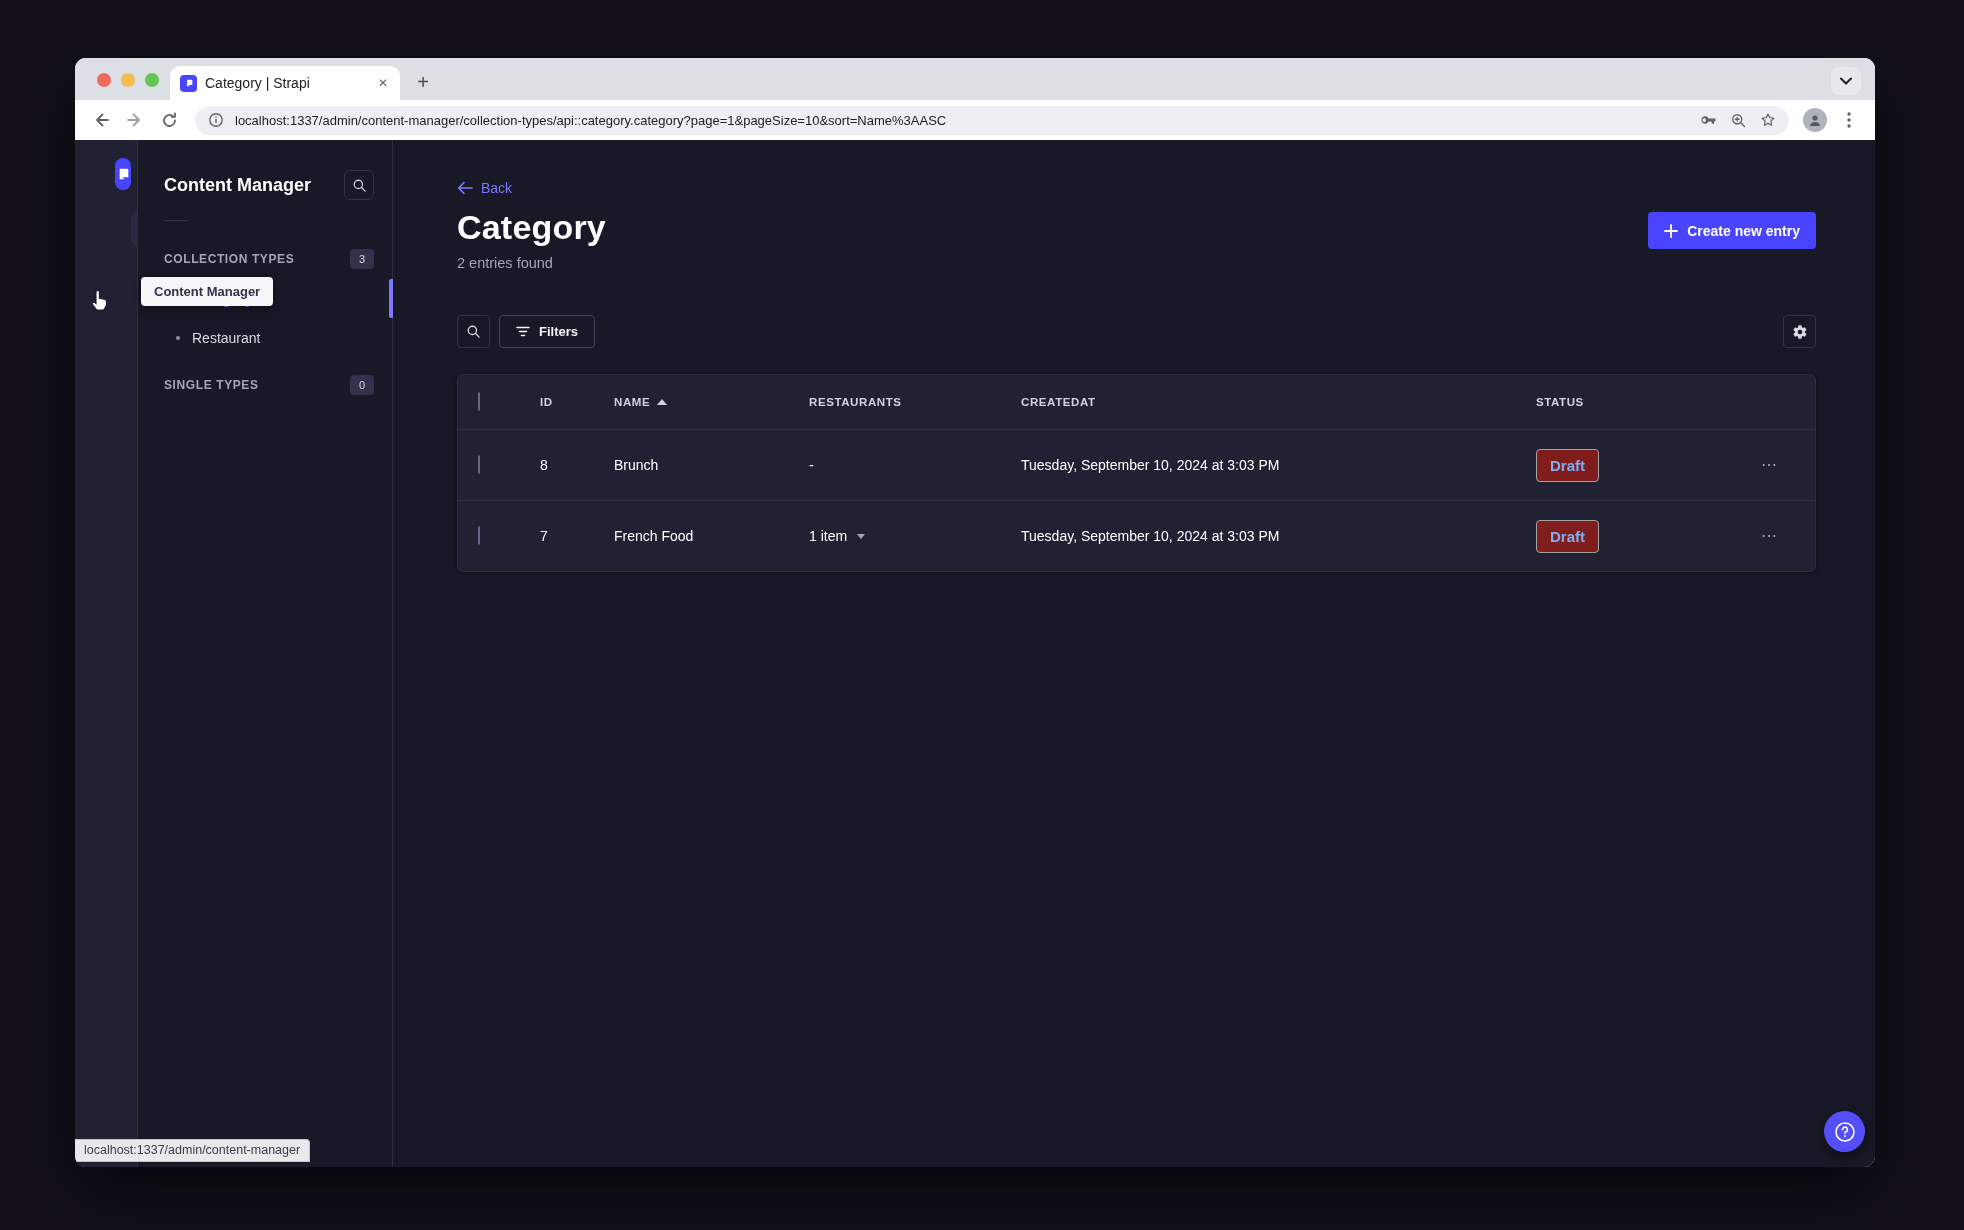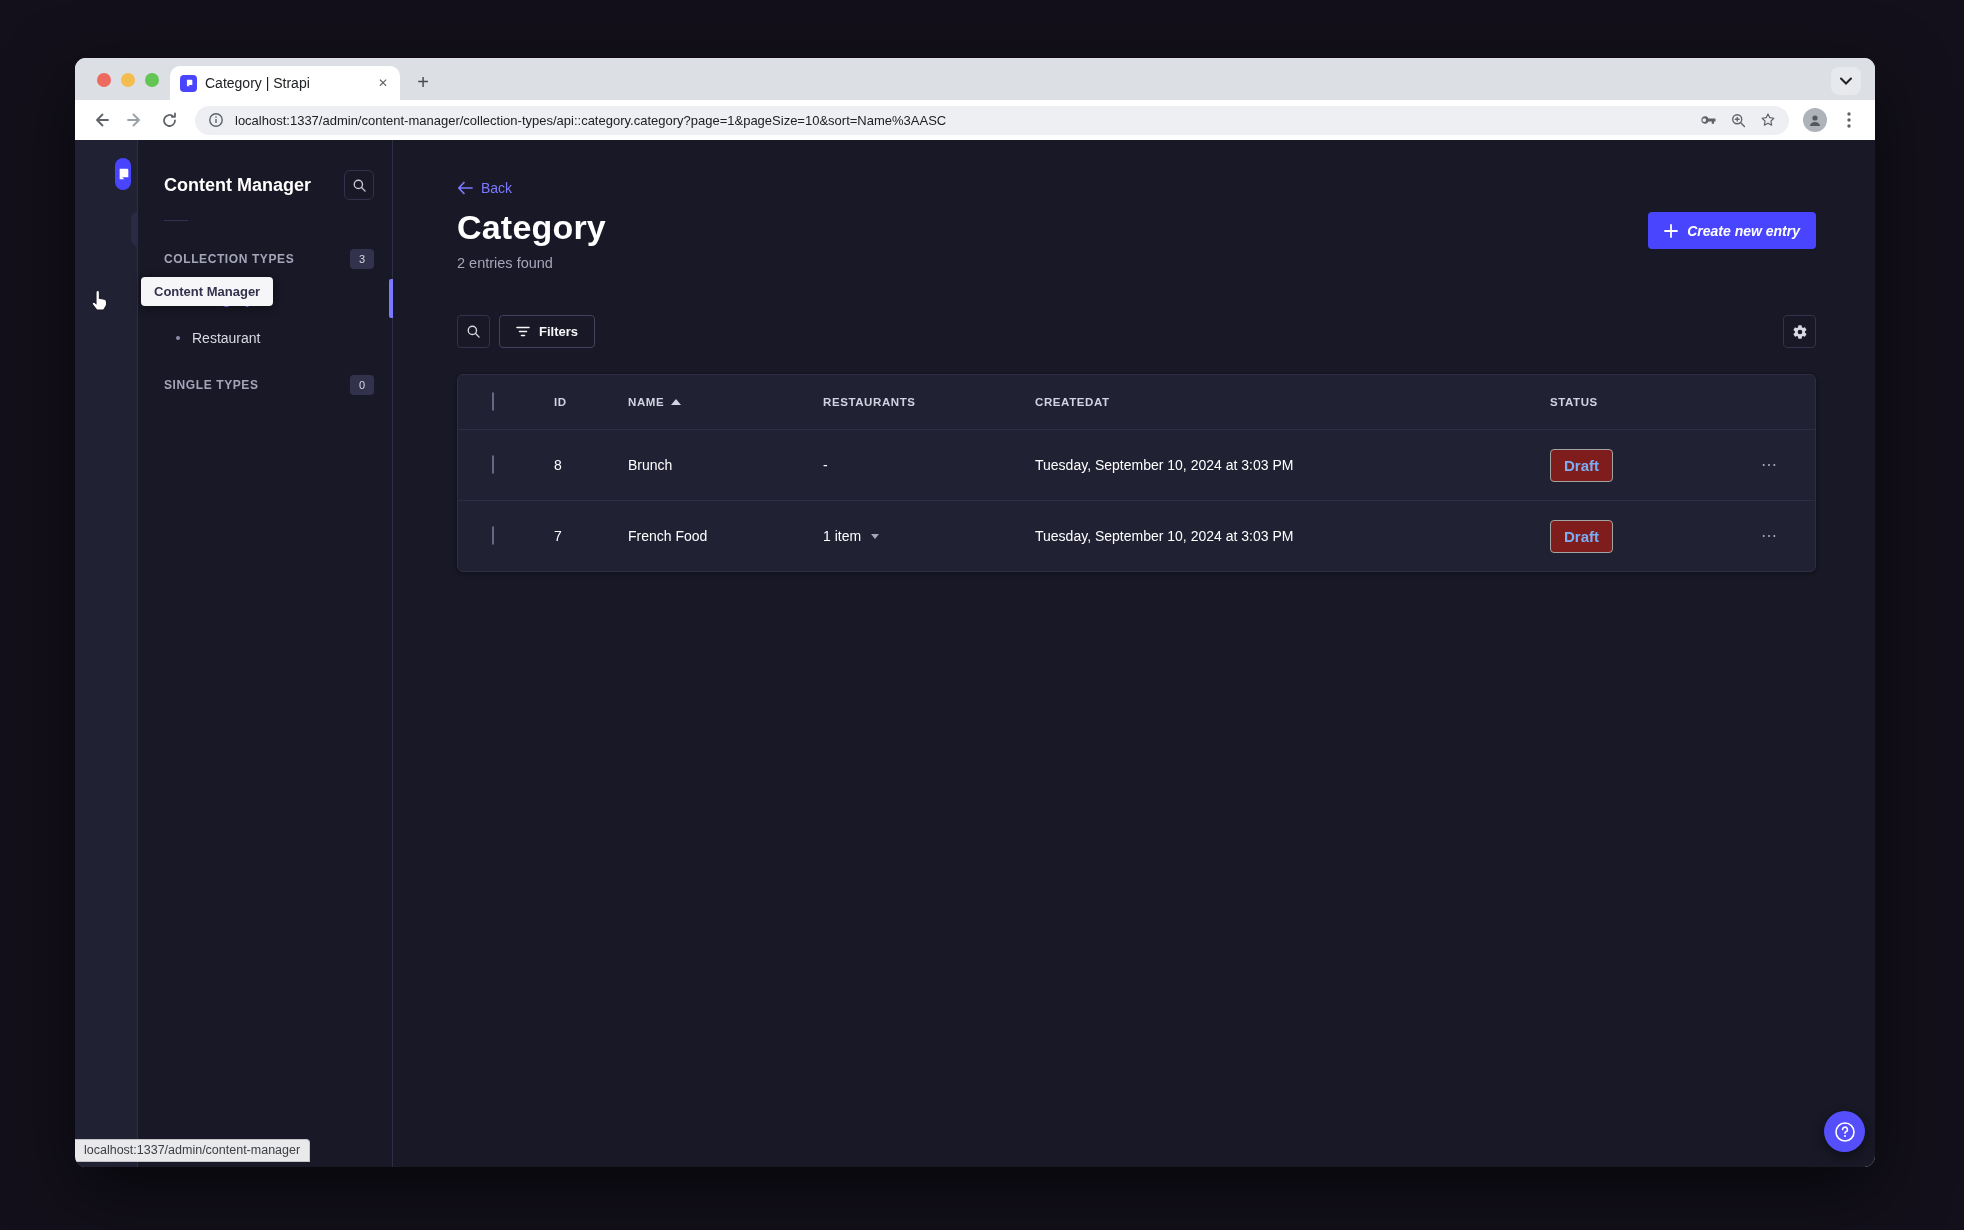--- a/index.html
+++ b/index.html
@@ -92,37 +92,36 @@
   .main { position:absolute; left:318px; top:0; right:0; bottom:0; padding:0 59px 0 64px; }
   .back-row { margin-top:40px; display:flex; align-items:center; gap:8px; color:#7b79ff; font-size:14px; width:max-content; cursor:pointer; }
   .title-row { display:flex; align-items:flex-start; justify-content:space-between; margin-top:12px; }
   .page-title { font-size:34px; font-weight:bold; color:#ffffff; letter-spacing:.2px; }
   .subtitle { margin-top:8px; font-size:14.5px; color:#a5a5ba; }
   .btn-primary {
     margin-top:4px; display:flex; align-items:center; gap:9px;
     background:#4945ff; color:#ffffff; border:none; border-radius:4px;
     font-size:14px; font-weight:bold; padding:0 16px; height:37px; cursor:pointer;
     font-family:"Liberation Sans", sans-serif;
-    font-style:italic;
   }
   .filters-row { margin-top:44px; display:flex; align-items:flex-start; gap:9px; }
   .sq-btn { width:33px; height:33px; border:1px solid #32324d; background:transparent; border-radius:4px; color:#d9d9e3; display:flex; align-items:center; justify-content:center; cursor:pointer; }
   .btn-filters {
     display:flex; align-items:center; gap:9px; height:33px; padding:0 16px;
     background:transparent; border:1px solid #42425f; border-radius:4px;
     color:#f6f6f9; font-size:13px; font-weight:bold; cursor:pointer;
     font-family:"Liberation Sans", sans-serif;
   }
   .spacer { flex:1; }
 
   .table-card {
     margin-top:26px; background:#212134; border:1px solid #2d2d44; border-radius:6px;
     box-shadow:0 1px 4px rgba(0,0,0,.35);
   }
-  .tgrid { display:grid; grid-template-columns:62px 74px 195px 212px 515px 190px 1fr; align-items:center; padding:0 30px 0 34px; }
+  .tgrid { display:grid; grid-template-columns:62px 74px 195px 212px 515px 190px 1fr; align-items:center; padding:0 30px 0 20px; }
   .thead { height:54px; }
   .th { font-size:11.5px; font-weight:bold; letter-spacing:.6px; color:#d2d2e0; display:flex; align-items:center; gap:7px; }
   .sort-asc { width:0; height:0; border-left:5px solid transparent; border-right:5px solid transparent; border-bottom:6px solid #d2d2e0; }
   .checkbox { width:21px; height:21px; border:1px solid #666687; border-radius:4px; background:transparent; cursor:pointer; }
   .trow { height:71px; border-top:1px solid #2d2d44; }
   .td { font-size:14px; color:#ffffff; display:flex; align-items:center; gap:7px; }
   .caret-down { width:0; height:0; border-left:4.5px solid transparent; border-right:4.5px solid transparent; border-top:5.5px solid #a5a5ba; margin-left:3px; }
   .status-badge {
     display:inline-flex; align-items:center; justify-content:center;
     border:1px solid #a3a3a3; border-radius:4px; background:#7f1d1d;

